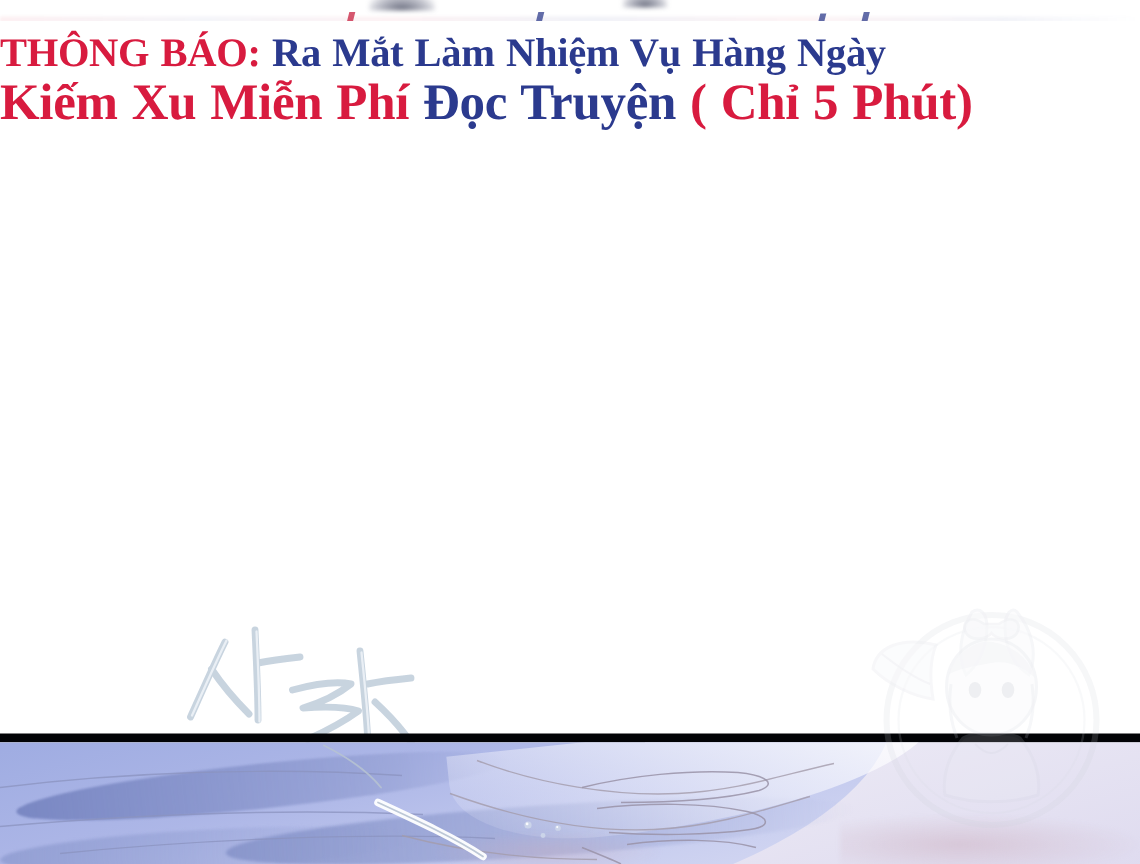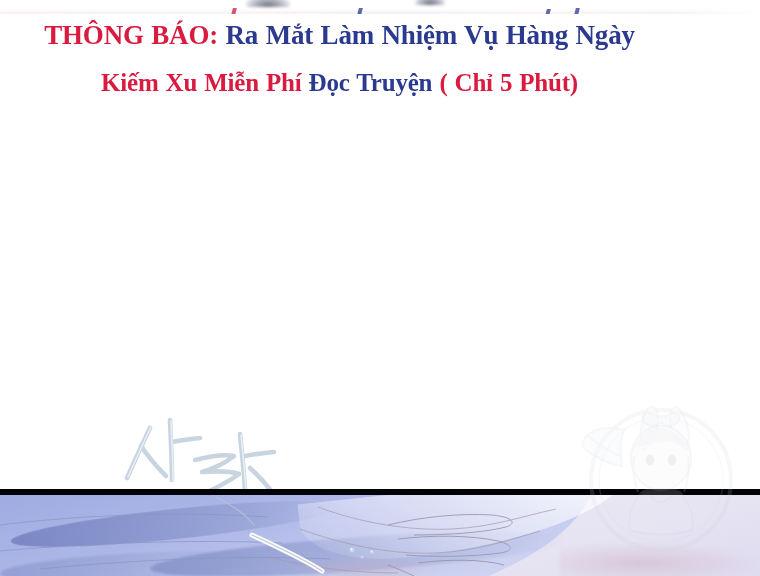--- a/index.html
+++ b/index.html
@@ -59,31 +59,31 @@
   .tick-2 { left: 358px; top: 8px; }
   .tick-3 { left: 546px; top: 9px; }
   .tick-4 { left: 575px; top: 8px; }
 
   
   .announce {
     position: absolute;
     left: 0;
     top: 18px;
     width: 679px;
-    text-align: center;
+    text-align: left;
     line-height: 34px;
     font-weight: 700;
     font-size: 27px;
     letter-spacing: -0.2px;
     word-spacing: 1px;
     white-space: nowrap;
     font-family: "Liberation Serif", "DejaVu Serif", serif;
   }
   .announce .ln { display: block; }
-  .announce .ln2 { font-size: 25px; margin-top: 14px; }
+  .announce .ln2 { font-size: 34px; }
   .c-red  { color: #D81B3F; }
   .c-blue { color: #2B3A8E; }
 
   
   .divider {
     position: absolute;
     left: 0;
     top: 489px;
     width: 760px;
     height: 6px;

